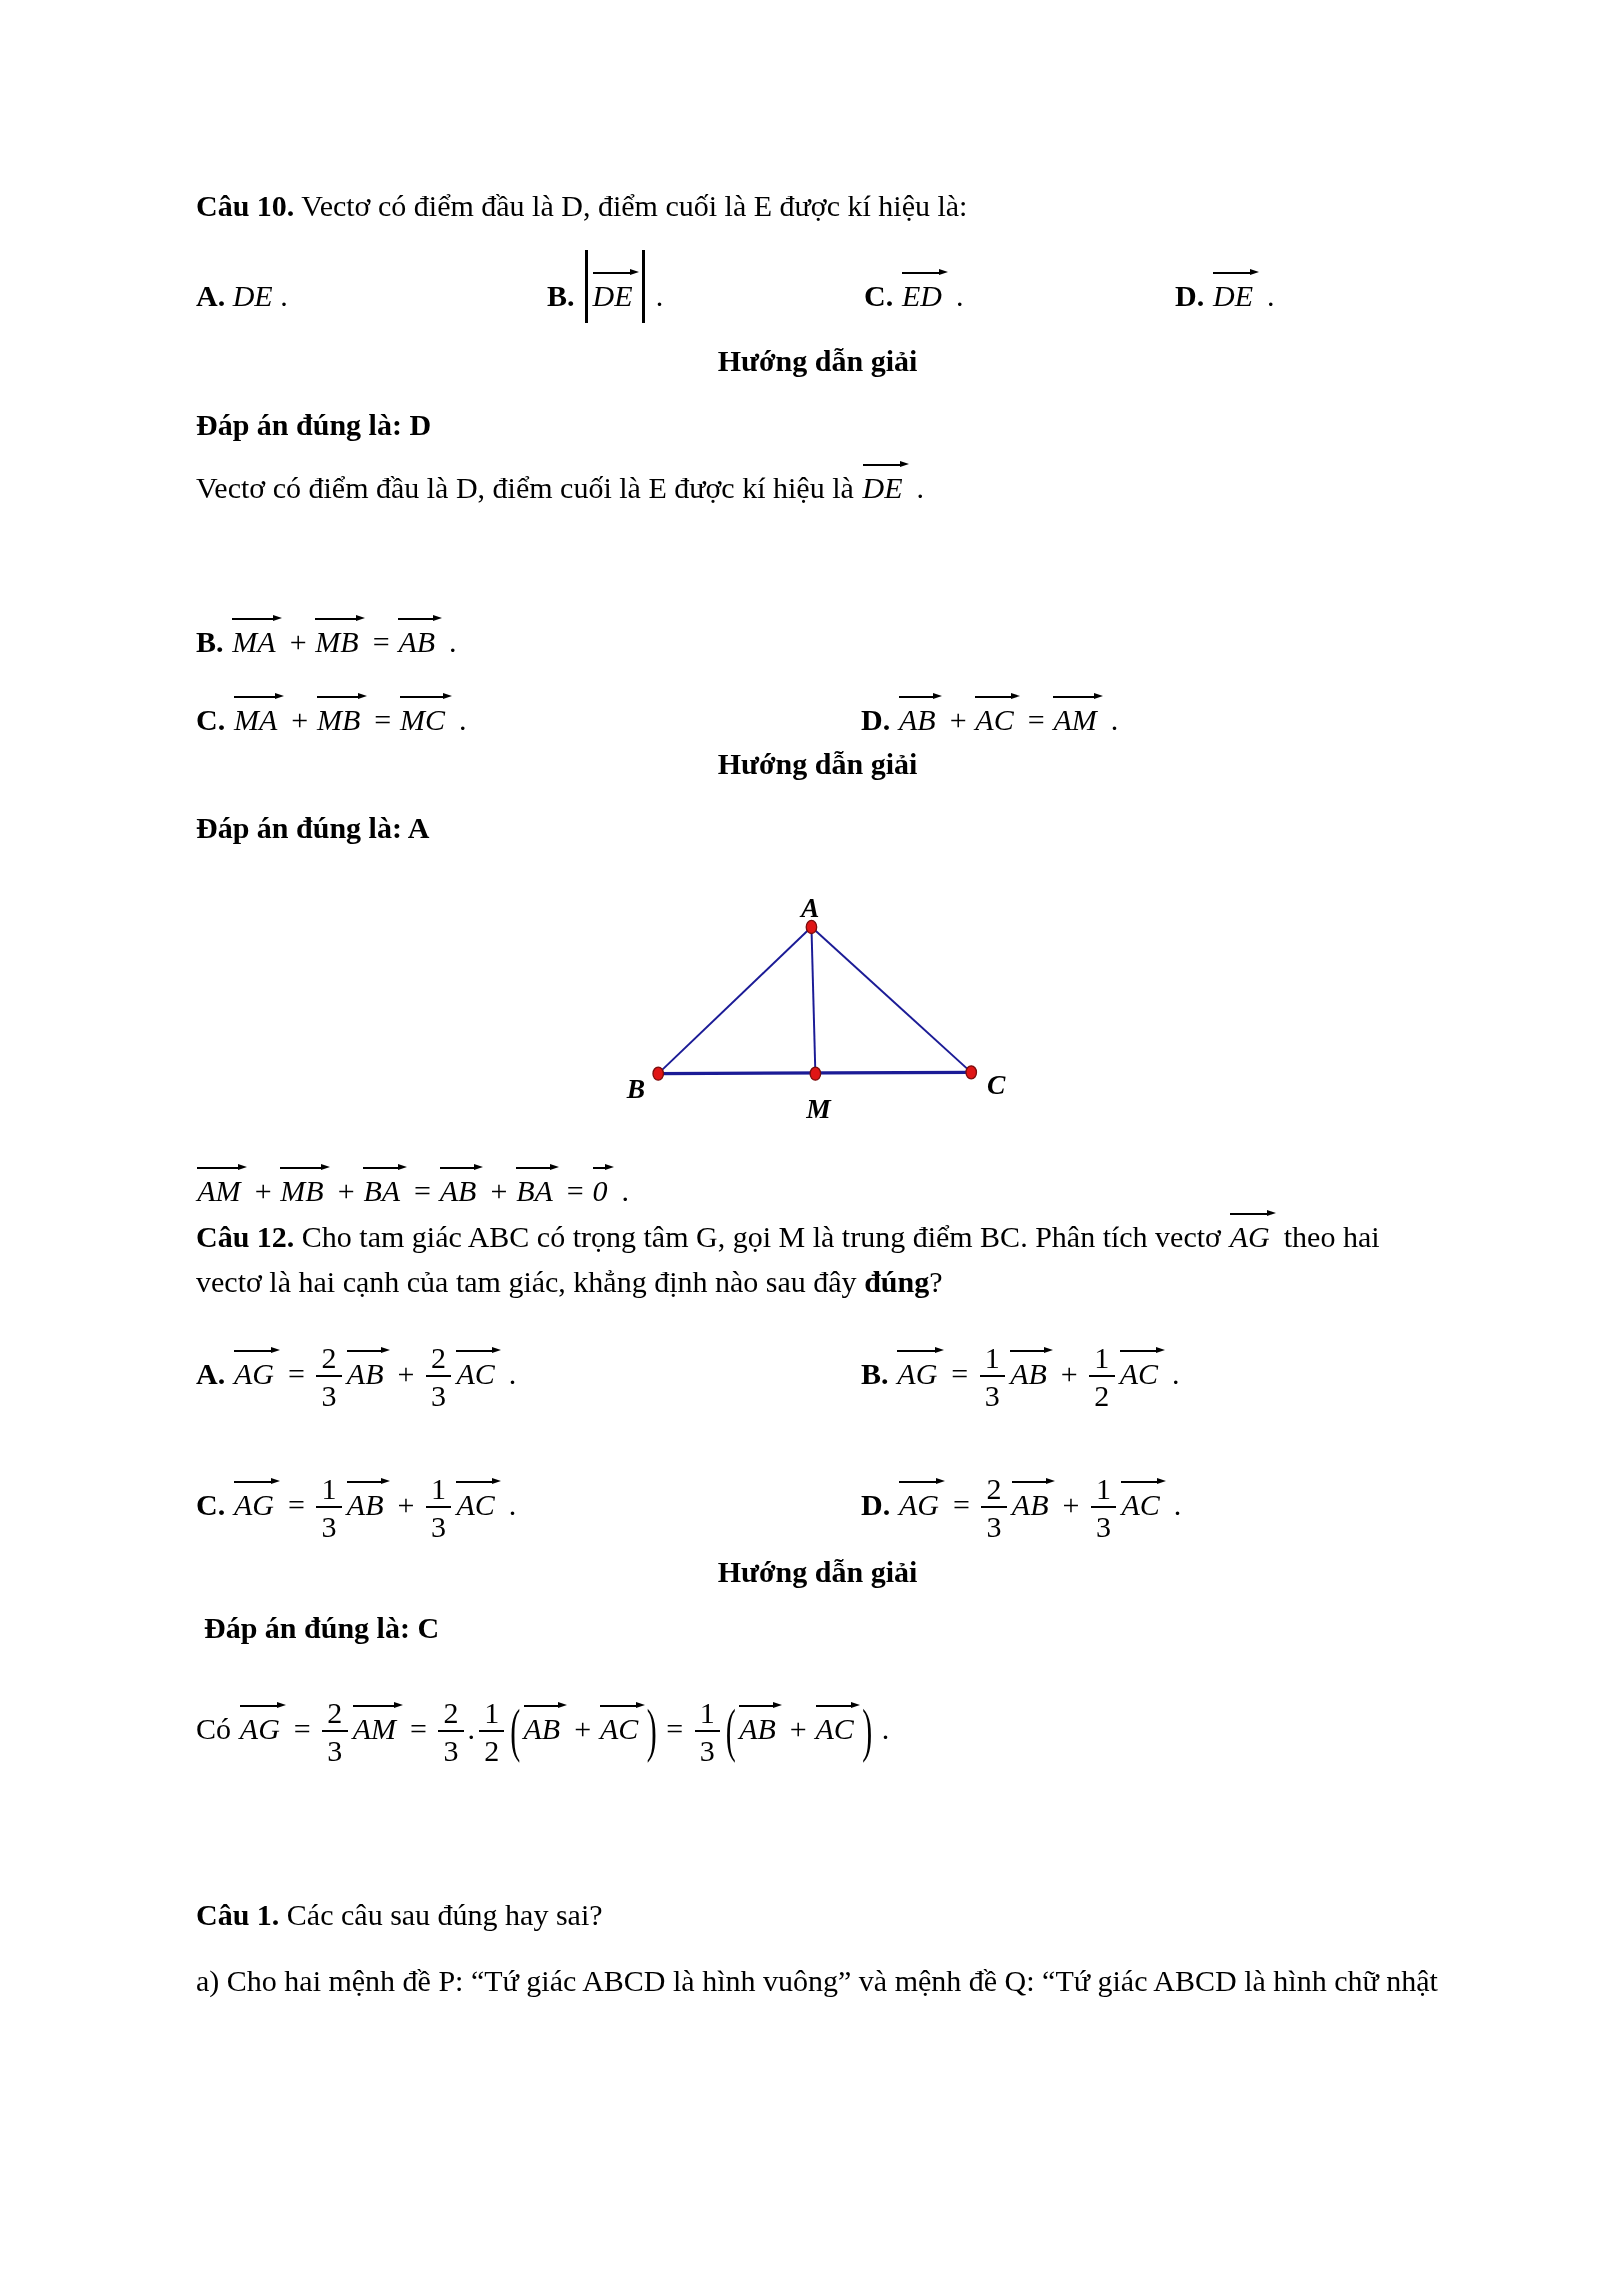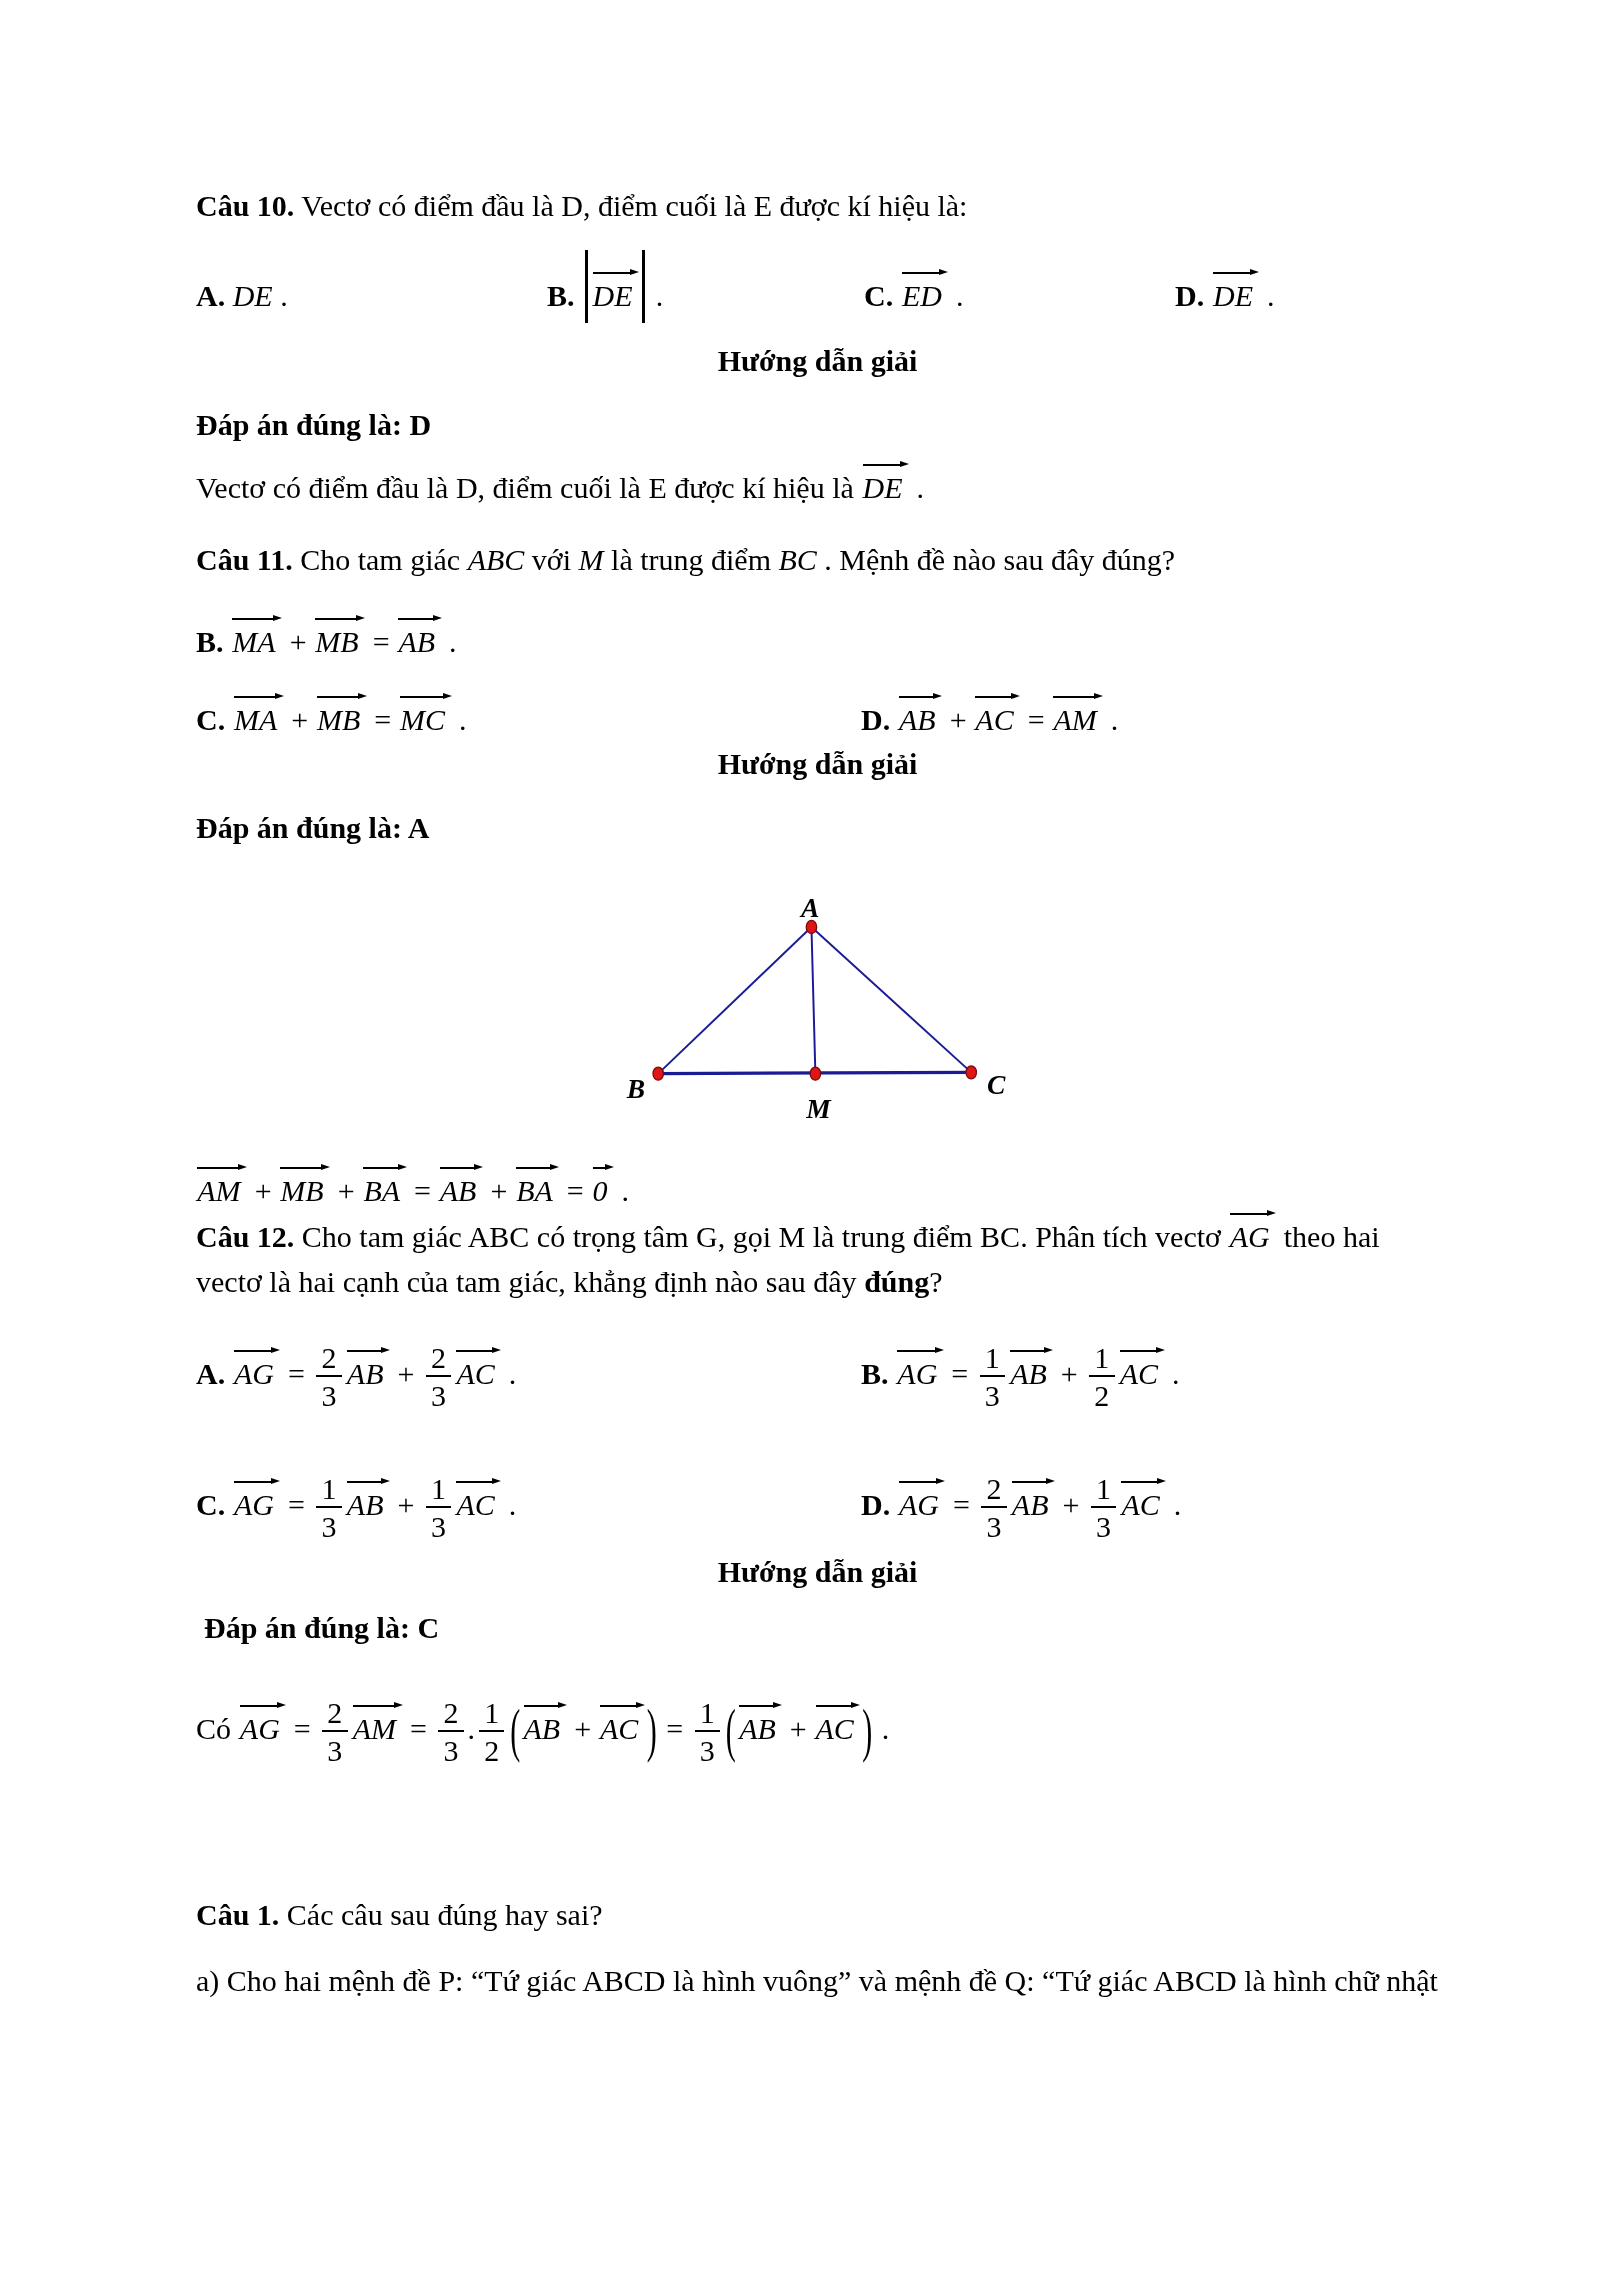--- a/index.html
+++ b/index.html
@@ -58,21 +58,20 @@
     <span class="opt" style="width:311px;"><span class="mb">C. </span><span class="vec">ED</span><span> .</span></span>
     <span class="opt"><span class="mb">D. </span><span class="vec">DE</span><span> .</span></span>
   </div>
 
   <p class="abs center bold" style="top:344px;">Hướng dẫn giải</p>
 
   <p class="abs bold" style="top:408px;left:196px;">Đáp án đúng là: D</p>
 
   <p class="abs para" style="top:458px;left:196px;"><span>Vectơ có điểm đầu là D, điểm cuối là E được kí hiệu là </span><span class="vec">DE</span><span> .</span></p>
 
-  <p class="abs para" style="top:537px;left:196px;"><span class="mb">Câu 11.</span><span> Cho tam giác </span><span class="mi">ABC</span><span> với </span><span class="mi">M</span><span> là trung điểm </span><span class="mi">BC</span><span> . Mệnh đề nào sau đây đúng?</span></p>
 
   <div class="abs optrow" style="top:612px;">
     <span class="opt"><span class="mb">B. </span><span class="vec">MA</span><span> + </span><span class="vec">MB</span><span> = </span><span class="vec">AB</span><span> .</span></span>
   </div>
   <div class="abs optrow" style="top:690px;">
     <span class="opt" style="width:665px;"><span class="mb">C. </span><span class="vec">MA</span><span> + </span><span class="vec">MB</span><span> = </span><span class="vec">MC</span><span> .</span></span>
     <span class="opt"><span class="mb">D. </span><span class="vec">AB</span><span> + </span><span class="vec">AC</span><span> = </span><span class="vec">AM</span><span> .</span></span>
   </div>
 
   <p class="abs center bold" style="top:747px;">Hướng dẫn giải</p>

